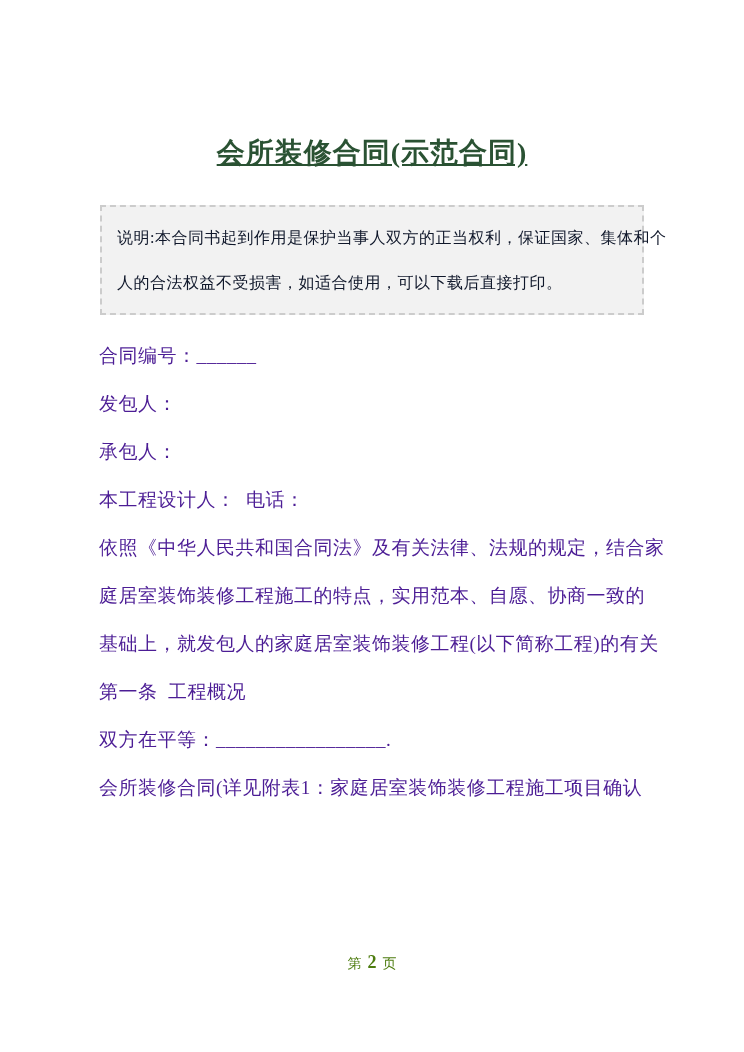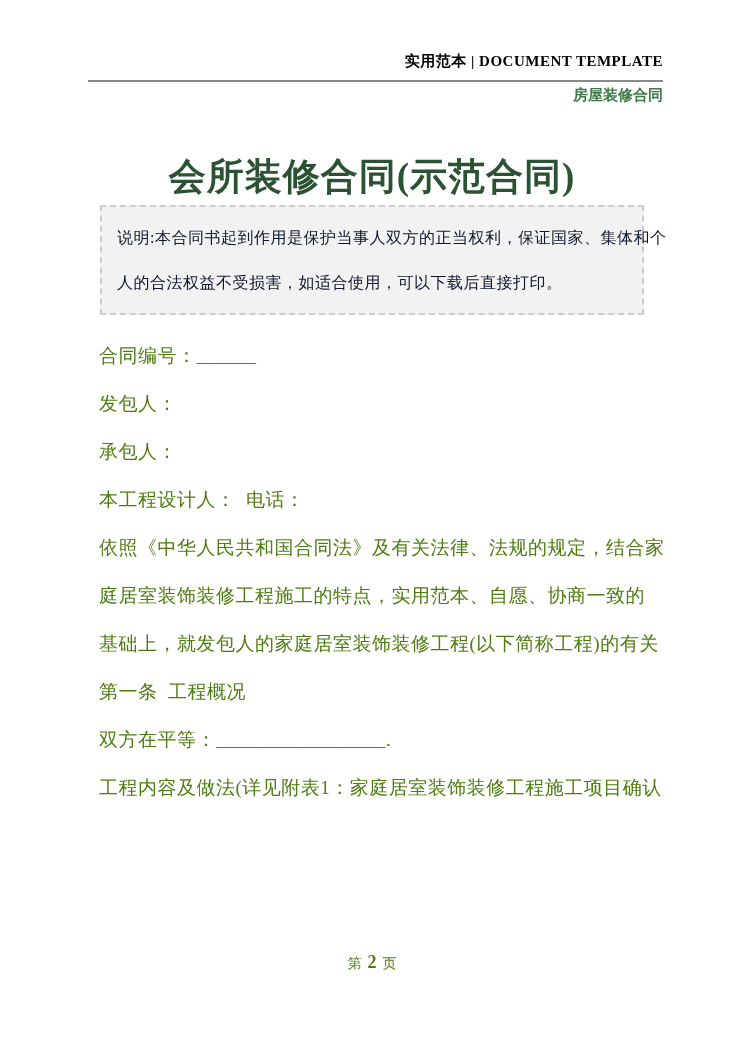--- a/index.html
+++ b/index.html
@@ -40,28 +40,29 @@
   .doc-category {
     margin-top: 4px;
     font-size: 15px;
     font-weight: bold;
     color: #3e7a46;
   }
 
   
   .doc-title {
     position: absolute;
-    top: 152px;
+    top: 134px;
     left: 0;
     right: 0;
     text-align: center;
-    font-size: 37px;
+    font-size: 28px;
     font-weight: bold;
     color: #2a5233;
     letter-spacing: 1px;
+    text-decoration: underline;
   }
 
   
   .note-box {
     position: absolute;
     top: 205px;
     left: 100px;
     width: 544px;
     box-sizing: border-box;
     background: #f2f2f2;
@@ -76,21 +77,21 @@
     white-space: pre;
   }
 
   
   .doc-body {
     position: absolute;
     top: 332px;
     left: 99px;
     right: 85px;
     font-size: 19px;
-    color: #4d7c0f;
+    color: #4c1d95;
   }
   .body-line {
     line-height: 48px;
     white-space: pre;
     letter-spacing: 0.5px;
   }
 
   
   .footer {
     position: absolute;
@@ -106,43 +107,38 @@
     font-size: 18px;
     font-weight: bold;
     margin: 0 6px;
   }
 </style>
 </head>
 <body>
 
 <div class="page">
 
-  <div class="header">
-    <div class="brand-line">实用范本 | DOCUMENT TEMPLATE</div>
-    <div class="header-rule"></div>
-    <div class="doc-category">房屋装修合同</div>
-  </div>
 
   <div class="doc-title">会所装修合同(示范合同)</div>
 
   <div class="note-box">
     <div class="note-line">说明:本合同书起到作用是保护当事人双方的正当权利，保证国家、集体和个</div>
     <div class="note-line">人的合法权益不受损害，如适合使用，可以下载后直接打印。</div>
   </div>
 
   <div class="doc-body">
     <div class="body-line">合同编号：______</div>
     <div class="body-line">发包人：</div>
     <div class="body-line">承包人：</div>
     <div class="body-line">本工程设计人：  电话：</div>
     <div class="body-line">依照《中华人民共和国合同法》及有关法律、法规的规定，结合家</div>
     <div class="body-line">庭居室装饰装修工程施工的特点，实用范本、自愿、协商一致的</div>
     <div class="body-line">基础上，就发包人的家庭居室装饰装修工程(以下简称工程)的有关</div>
     <div class="body-line">第一条  工程概况</div>
     <div class="body-line">双方在平等：_________________.</div>
-    <div class="body-line">工程内容及做法(详见附表1：家庭居室装饰装修工程施工项目确认</div>
+    <div class="body-line">会所装修合同(详见附表1：家庭居室装饰装修工程施工项目确认</div>
   </div>
 
   <div class="footer">
     <span>第</span><span class="page-num">2</span><span>页</span>
   </div>
 
 </div>
 
 </body></html>

